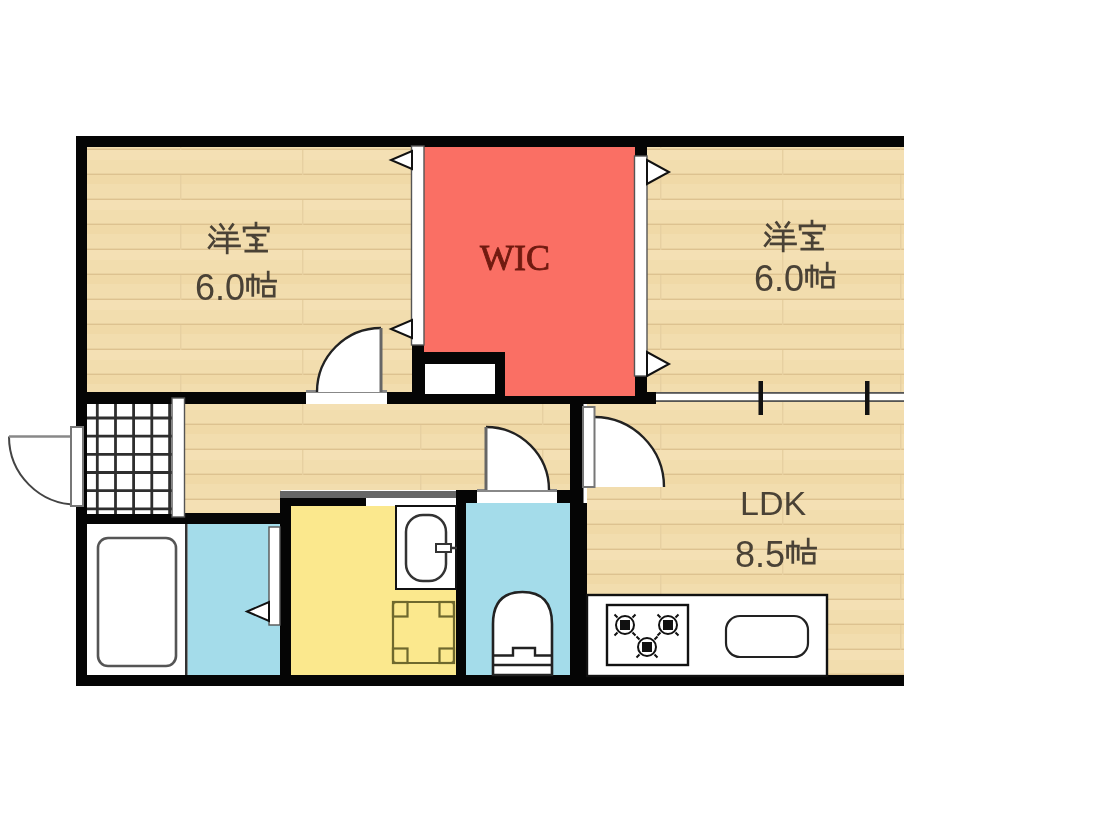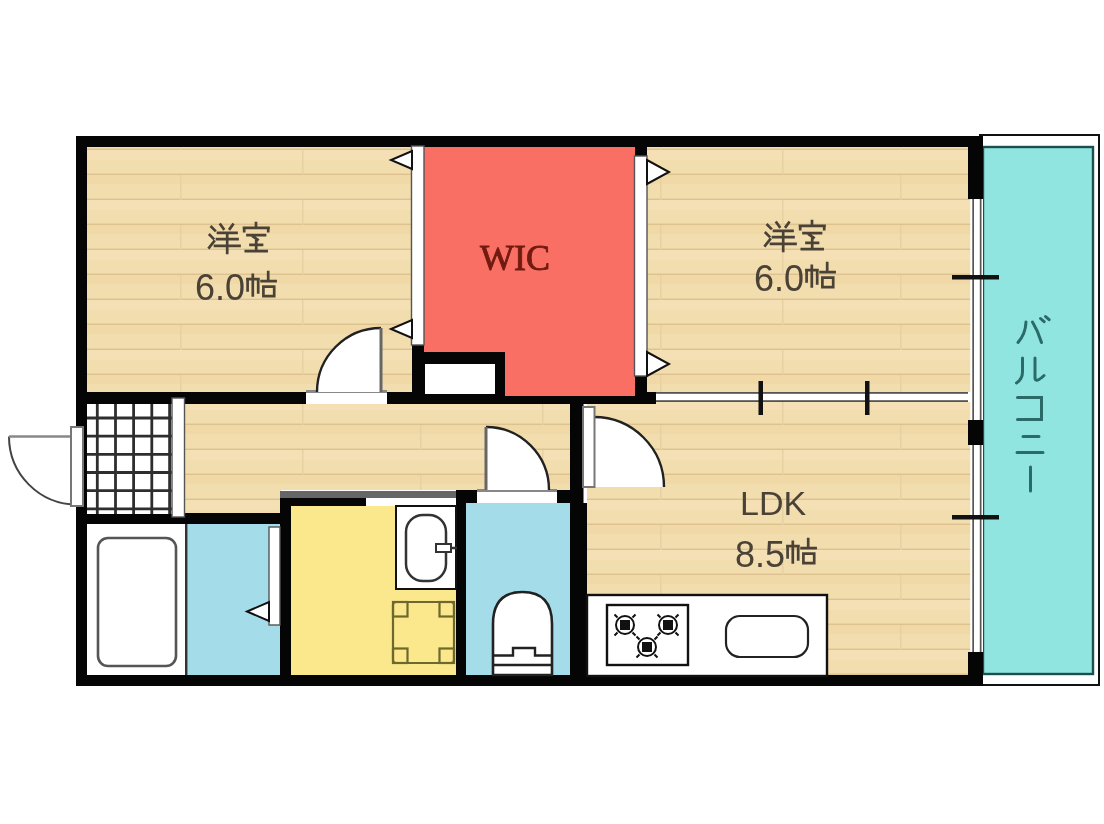--- a/index.html
+++ b/index.html
@@ -1,16 +1,16 @@
 <!DOCTYPE html>
 <html><head>
 <meta charset="utf-8">
 <style>
   html,body{margin:0;padding:0;background:#ffffff;}
-  #page{position:relative;width:1104px;height:824px;background:#ffffff;overflow:hidden;
+  #page{position:relative;width:904px;height:824px;background:#ffffff;overflow:hidden;
         font-family:"Liberation Sans", sans-serif;}
   svg{position:absolute;left:0;top:0;}
 </style>
 </head>
 <body>
 <div id="page">
 <svg width="1104" height="824" viewBox="0 0 1104 824">
 <defs>
   <pattern id="wood" width="240" height="50" patternUnits="userSpaceOnUse">
     <rect width="240" height="50" fill="#f2ddae"></rect>

